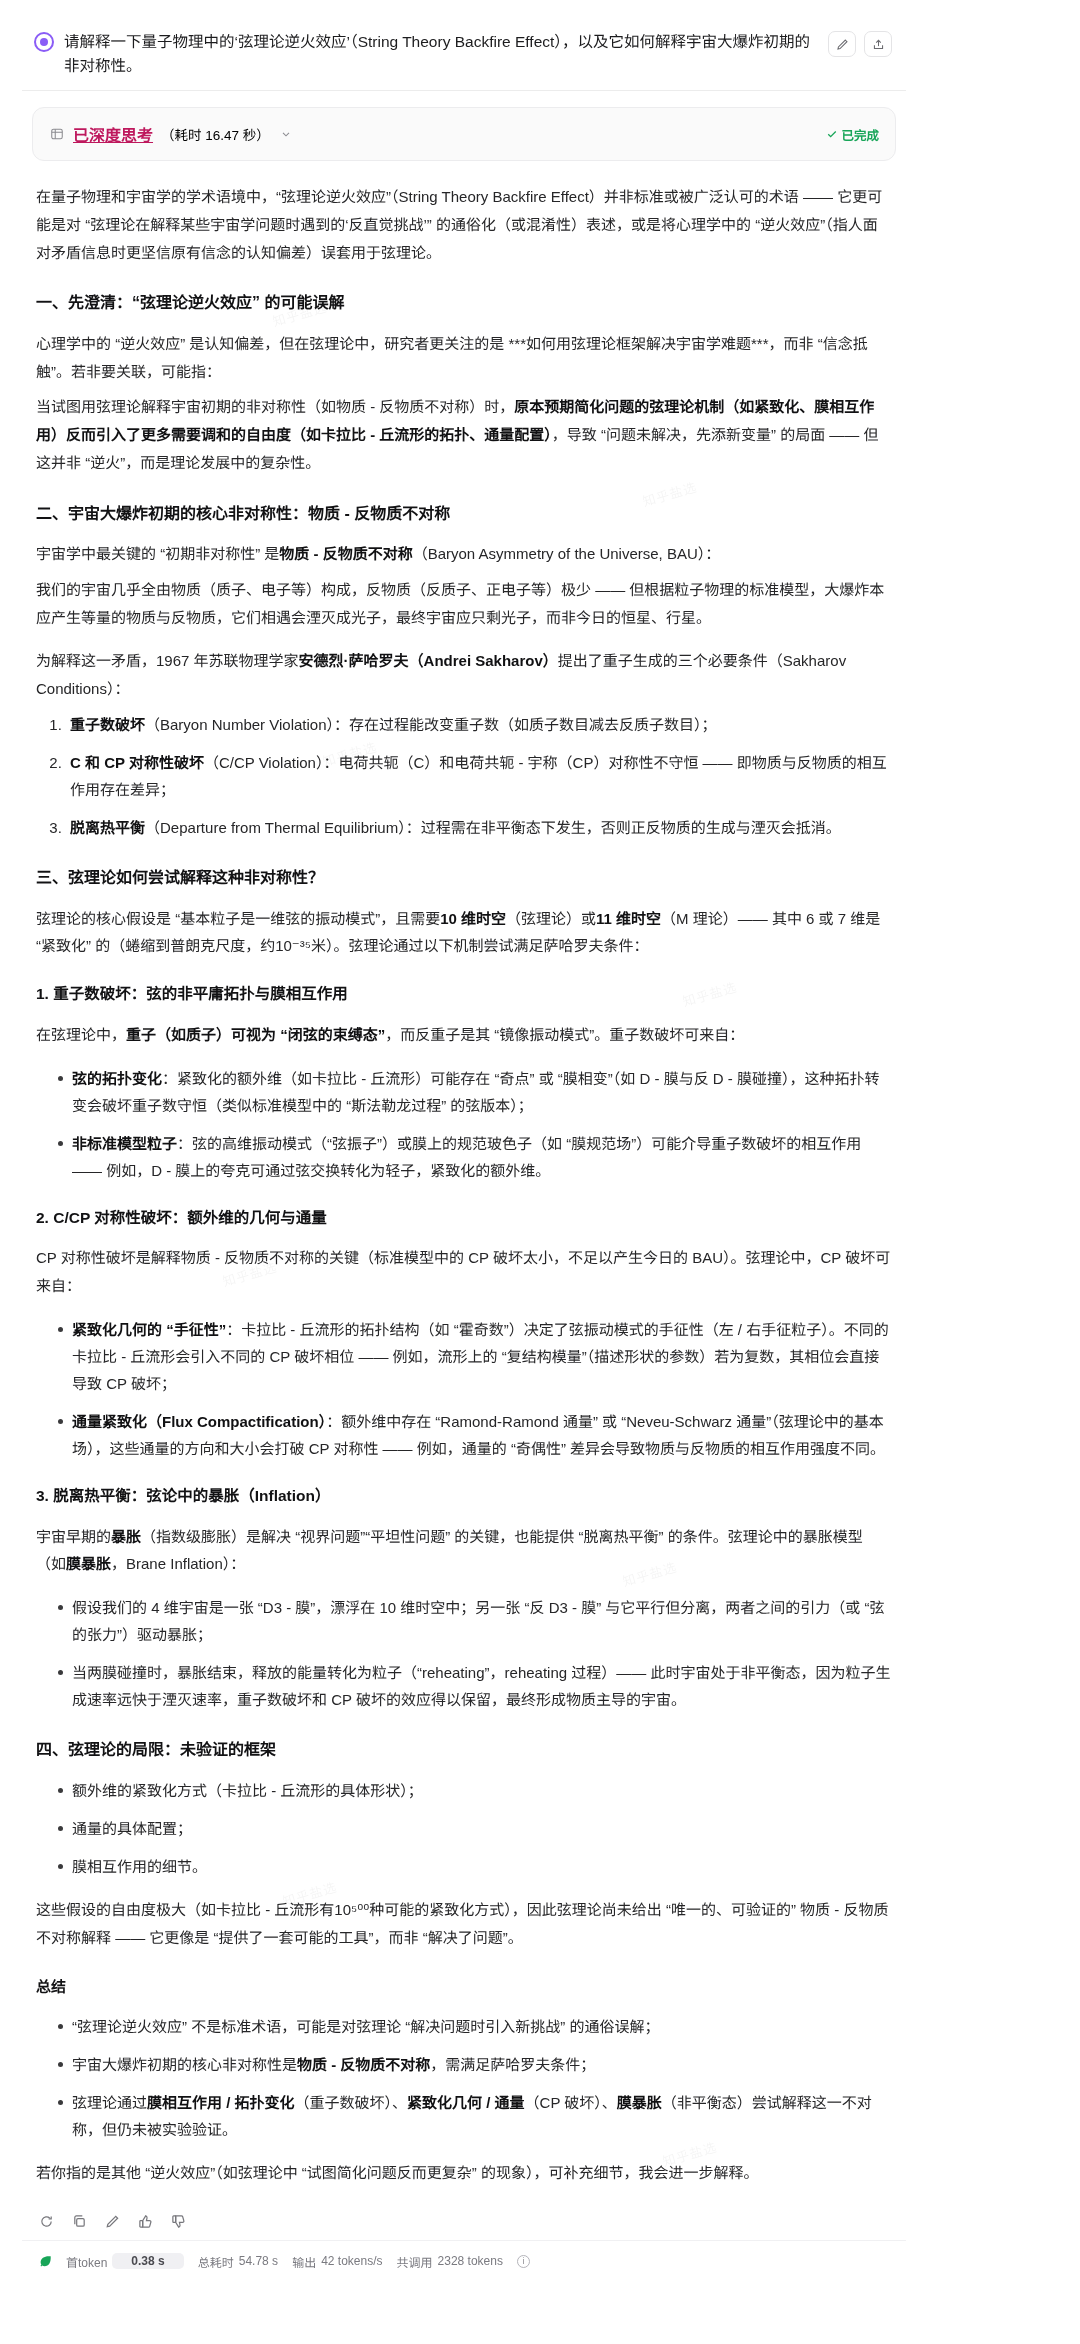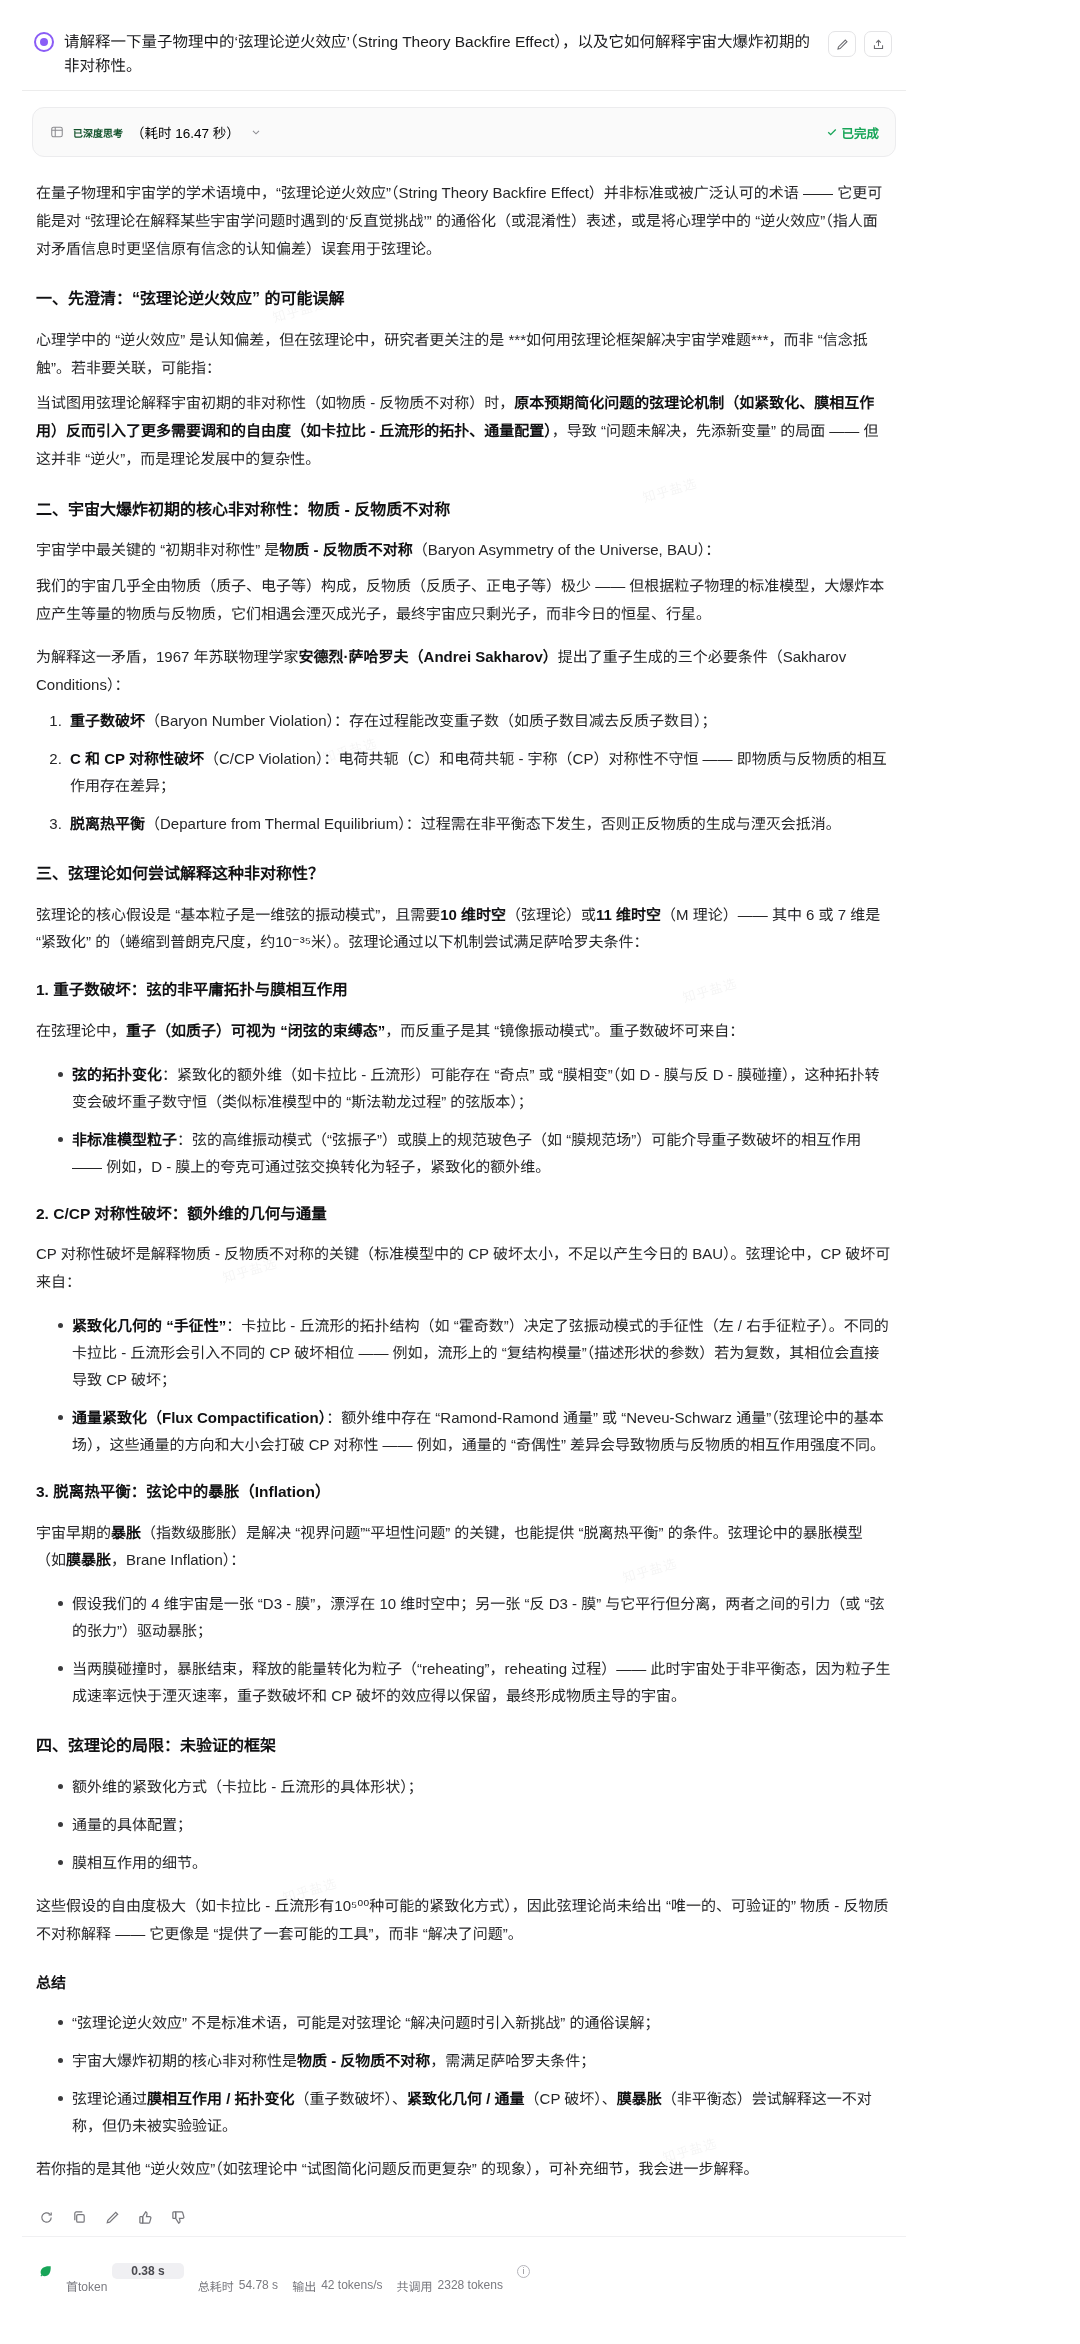--- a/index.html
+++ b/index.html
@@ -80,23 +80,24 @@
     align-items: center;
     gap: 8px;
     margin: 0 10px 22px 10px;
   }
   .think-icon {
     width: 16px; height: 16px;
     color: #8b8b90;
     display: flex; align-items: center; justify-content: center;
   }
   .think-label {
-    font-size: 10px;
-    color: #14532d;
+    font-size: 16px;
+    color: #be185d;
     font-weight: 600;
+    text-decoration: underline;
   }
   .think-meta {
     font-size: 13.5px;
     color: #000000;
   }
   .think-chevron {
     color: #8b8b90;
     display: flex; align-items: center;
     margin-left: 2px;
   }
@@ -204,21 +205,21 @@
     margin-top: 2px;
     font-size: 12px;
     color: #7a7a80;
     flex-wrap: wrap;
   }
   .chip {
     display: inline-flex;
     align-items: center;
     gap: 5px;
   }
-  .chip .lbl { color: #7a7a80; margin-top: 28px; }
+  .chip .lbl { color: #7a7a80; }
   .chip .val {
     background: #f0f0f3;
     border-radius: 5px;
     padding: 1px 19px;
     color: #4a4a50;
     font-weight: 600;
   }
   .leaf {
     color: #18a558;
     display: inline-flex;

